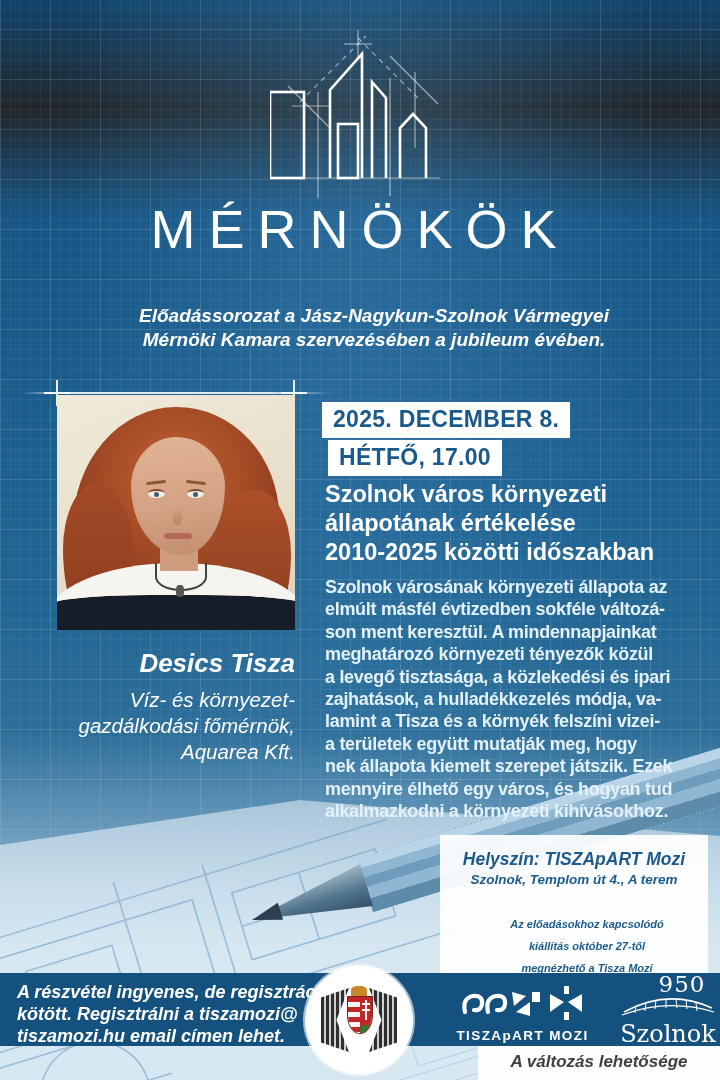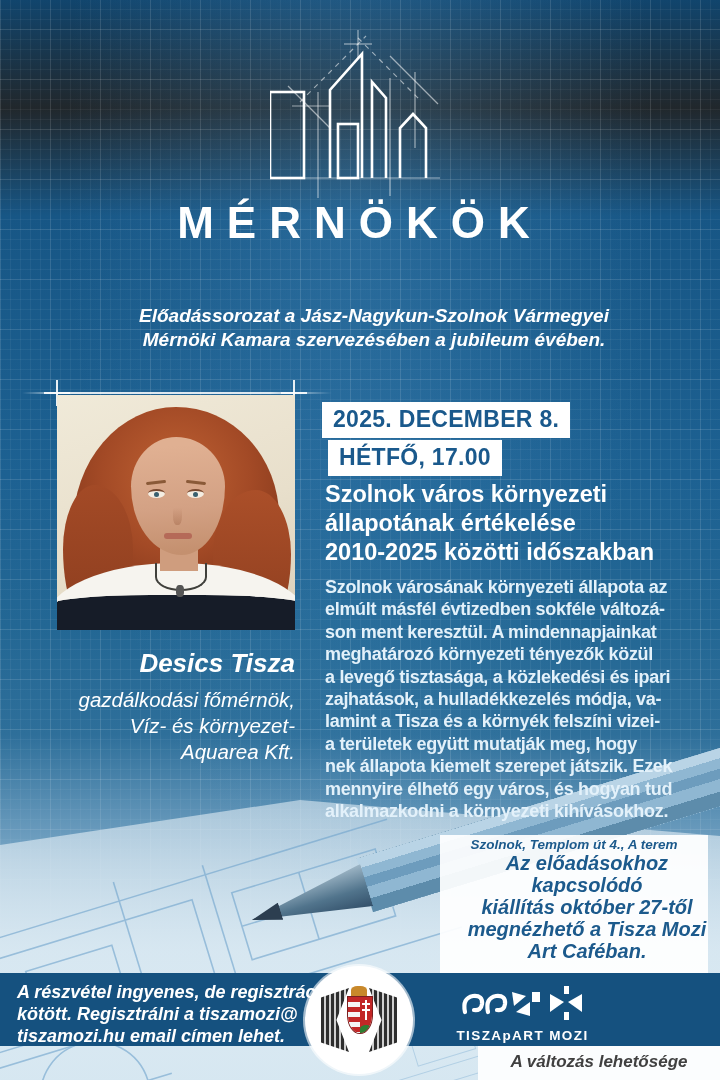--- a/index.html
+++ b/index.html
@@ -16,21 +16,21 @@
       repeating-linear-gradient(0deg, rgba(255,255,255,0.05) 0 1px, transparent 1px 10px),
       repeating-linear-gradient(90deg, rgba(255,255,255,0.05) 0 1px, transparent 1px 10px),
       repeating-linear-gradient(0deg, rgba(255,255,255,0.08) 0 1px, transparent 1px 50px),
       repeating-linear-gradient(90deg, rgba(255,255,255,0.08) 0 1px, transparent 1px 50px);
     -webkit-mask-image:linear-gradient(180deg,#000 0%,#000 72%,transparent 92%);
             mask-image:linear-gradient(180deg,#000 0%,#000 72%,transparent 92%);
   }
   
   .brand-mark{position:absolute;left:270px;top:28px;width:180px;height:172px;}
   .brand-title{position:absolute;left:0;right:0;top:198px;text-align:center;color:#fff;
-    font-size:44px;font-weight:bold;letter-spacing:13px;}
+    font-size:54px;font-weight:normal;letter-spacing:13px;}
   .brand-sub{position:absolute;left:0;right:0;top:254px;text-align:center;color:#fff;
     font-size:27px;font-weight:bold;letter-spacing:17px;}
   .series{position:absolute;left:0;right:0;top:304px;text-align:center;color:#fff;
     font-size:19px;font-weight:bold;font-style:italic;line-height:24px;padding-left:28px;}
   
   .photo-line{position:absolute;left:22px;top:392px;width:310px;height:2px;
     background:linear-gradient(90deg,transparent,rgba(255,255,255,0.85) 15%,rgba(255,255,255,0.85) 80%,transparent);}
   .cross{position:absolute;width:26px;height:26px;}
   .cross::before,.cross::after{content:"";position:absolute;background:rgba(255,255,255,0.9);}
   .cross::before{left:12px;top:0;width:2px;height:26px;}
@@ -84,21 +84,21 @@
     background:linear-gradient(180deg,#9eb6c6,#51748c 55%,#33506a);
     clip-path:polygon(0 50%,100% 0,100% 100%);}
   .pencil .graphite{position:absolute;left:0;top:19px;width:30px;height:18px;background:#2c3e50;
     clip-path:polygon(0 50%,100% 0,100% 100%);}
   .pencil .body{position:absolute;left:118px;top:0;right:0;height:56px;
     background:repeating-linear-gradient(180deg,#b9d4e6 0 10px,#8fb7d2 10px 20px,#6d9cbd 20px 30px,#8fb7d2 30px 42px,#5d8cab 42px 56px);}
   .venue{position:absolute;left:440px;top:835px;width:268px;height:140px;
     background:rgba(255,255,255,0.93);color:#1c5a8c;text-align:center;font-style:italic;}
   .venue .head{font-weight:bold;font-size:17.5px;margin-top:14px;}
   .venue .addr{font-weight:bold;font-size:13.5px;margin-top:2px;}
-  .venue .note{font-weight:bold;font-size:20px;line-height:22px;margin-top:0;padding-left:26px;}
+  .venue .note{font-weight:bold;font-size:11px;line-height:22px;margin-top:26px;padding-left:26px;}
   
   .band{position:absolute;left:0;top:973px;width:720px;height:73px;background:#15517f;}
   .reg{position:absolute;left:17px;top:981px;color:#fff;font-size:18px;font-weight:bold;
     font-style:italic;line-height:22px;}
   .chamber{position:absolute;left:305px;top:966px;width:108px;height:108px;background:#fff;
     border-radius:50%;box-shadow:0 0 0 2px rgba(255,255,255,0.6);}
   .bracket{position:absolute;top:22px;width:28px;height:64px;
     background:repeating-linear-gradient(90deg,#2e2e2e 0 3px,#cfcfcf 3px 5px);}
   .bracket.l{left:16px;clip-path:polygon(100% 0,0 15%,0 85%,100% 100%,55% 50%);}
   .bracket.r{right:16px;clip-path:polygon(0 0,100% 15%,100% 85%,0 100%,45% 50%);}
@@ -232,26 +232,27 @@
     <div>zajhatások, a hulladékkezelés módja, va-</div>
     <div>lamint a Tisza és a környék felszíni vizei-</div>
     <div>a területek együtt mutatják meg, hogy</div>
     <div>nek állapota kiemelt szerepet játszik. Ezek</div>
     <div>mennyire élhető egy város, és hogyan tud</div>
     <div>alkalmazkodni a környezeti kihívásokhoz.</div>
   </div>
 
   <div class="speaker">
     <div class="name">Desics Tisza</div>
+    <div class="role">Víz- és környezet-</div>
     <div class="role">gazdálkodási főmérnök,</div>
-    <div class="role">Víz- és környezet-</div>
     <div class="role">Aquarea Kft.</div>
   </div>
 
   <div class="venue">
+    <div class="head">Helyszín: TISZApART Mozi</div>
     <div class="addr">Szolnok, Templom út 4., A terem</div>
     <div class="note">
       <div>Az előadásokhoz kapcsolódó</div>
       <div>kiállítás október 27-től</div>
       <div>megnézhető a Tisza Mozi</div>
       <div>Art Caféban.</div>
     </div>
   </div>
 
   <div class="band"></div>
@@ -287,15 +288,34 @@
         <rect x="74" y="12" width="8" height="10"></rect>
         <polygon points="92,14 106,22 92,32"></polygon>
         <polygon points="124,14 110,22 124,32"></polygon>
         <rect x="106" y="6" width="5" height="8"></rect>
         <rect x="106" y="32" width="5" height="8"></rect>
       </g>
     </svg>
     <div class="label">TISZApART MOZI</div>
   </div>
 
+  <div class="szolnok">
+    <div class="n950">950</div>
+    <svg width="96" height="22" viewBox="0 0 96 22">
+      <g stroke="#fff" fill="none">
+        <path d="M4,18 Q48,-6 92,14" stroke-width="1.6"></path>
+        <path d="M2,21 Q48,4 94,18" stroke-width="1.2"></path>
+        <g stroke-width="1">
+          <line x1="16" y1="12" x2="15" y2="19"></line>
+            <line x1="26" y1="8" x2="25" y2="17"></line>
+          <line x1="36" y1="6" x2="35" y2="15"></line>
+            <line x1="46" y1="5" x2="46" y2="14"></line>
+          <line x1="56" y1="5" x2="57" y2="14"></line>
+            <line x1="66" y1="6" x2="67" y2="15"></line>
+          <line x1="76" y1="9" x2="77" y2="17"></line>
+        </g>
+      </g>
+    </svg>
+    <div class="name950">Szolnok</div>
+  </div>
 
   <div class="tagline">A változás lehetősége fennáll!</div>
 </div>
 
 </body></html>

